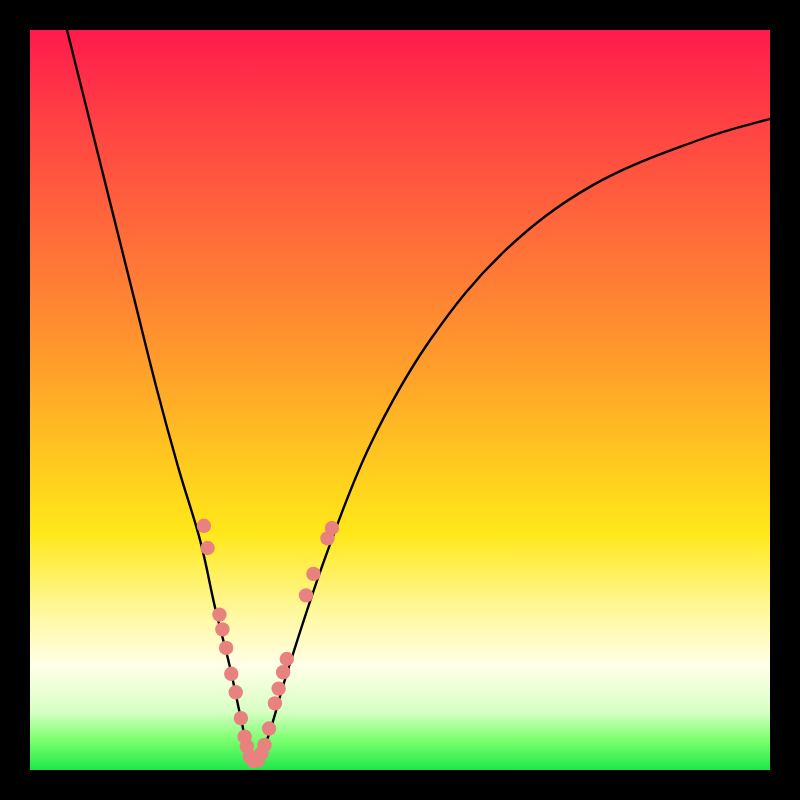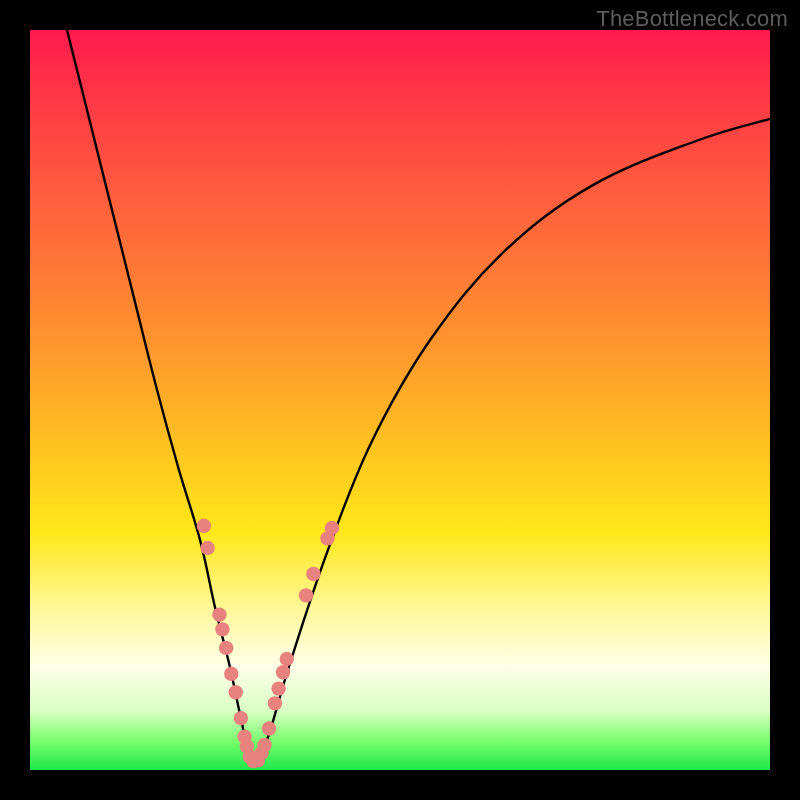--- a/index.html
+++ b/index.html
@@ -85,14 +85,13 @@
           <circle cx="248.64000000000001" cy="658.6" r="7.2" fill="#e8827e"></circle>
           <circle cx="253.08" cy="642.3199999999999" r="7.2" fill="#e8827e"></circle>
           <circle cx="256.78000000000003" cy="629" r="7.2" fill="#e8827e"></circle>
           <circle cx="276.02" cy="565.36" r="7.2" fill="#e8827e"></circle>
           <circle cx="283.41999999999996" cy="543.9" r="7.2" fill="#e8827e"></circle>
           <circle cx="297.48" cy="508.38" r="7.2" fill="#e8827e"></circle>
           <circle cx="301.91999999999996" cy="498.02" r="7.2" fill="#e8827e"></circle>
         </g>
     </svg>
   </div>
-  <div class="watermark">TheBottleneck.com</div>
 </div>
 
 </body></html>

